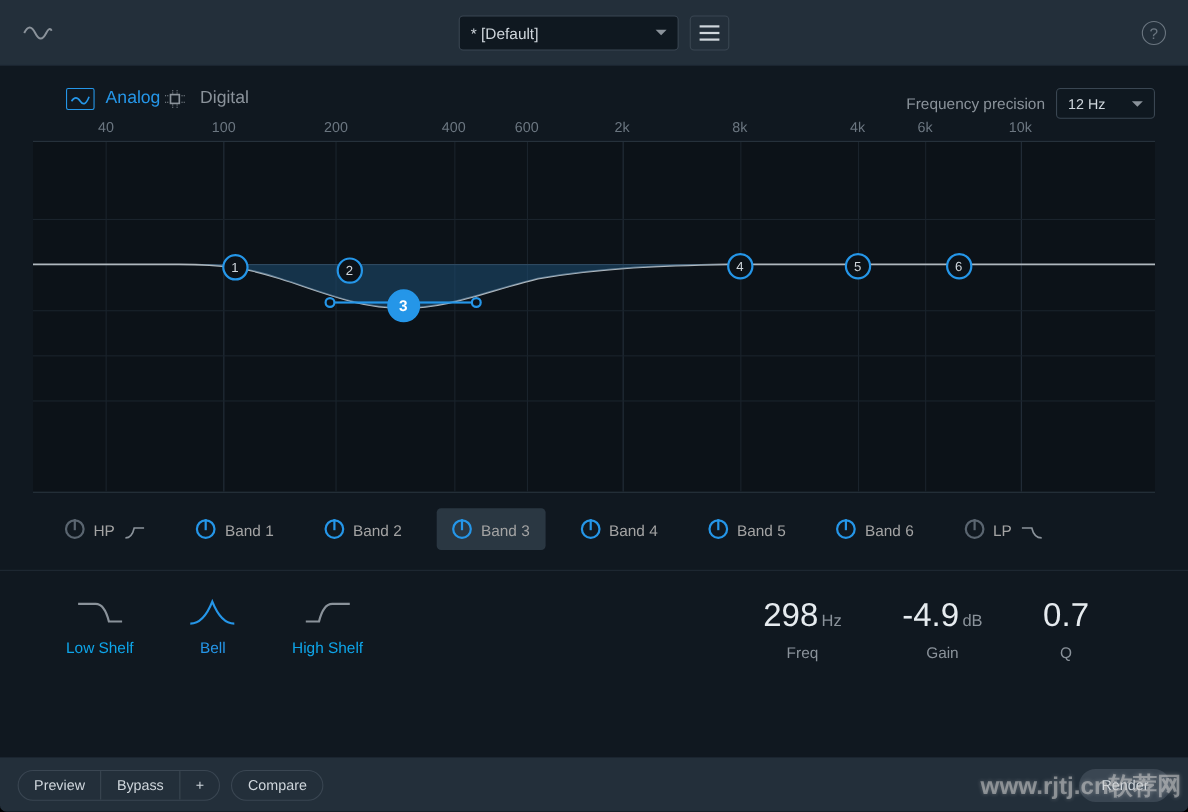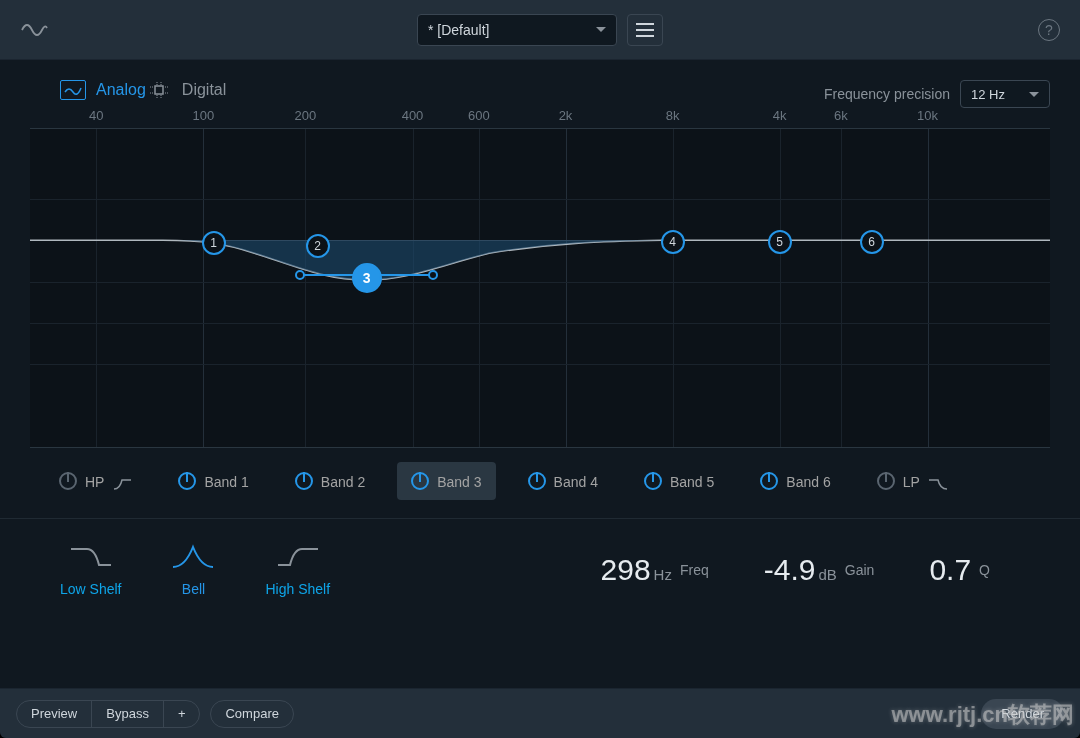--- a/index.html
+++ b/index.html
@@ -44,21 +44,21 @@
   .power-icon.off { border-color: #5a6570; }
   .power-icon.off::after { background: #5a6570; }
   .filter-shape { width: 20px; height: 12px; }
   
   .controls-row { display: flex; padding: 24px 60px 30px 60px; }
   .shape-group { display: flex; gap: 50px; }
   .shape-btn { display: flex; flex-direction: column; align-items: center; gap: 10px; color: #0ea5e9; font-size: 14px; cursor: pointer; }
   .shape-btn.active { color: #2596e8; }
   .shape-svg { width: 44px; height: 28px; }
   .readout-group { display: flex; gap: 55px; margin-left: auto; margin-right: 30px; }
-  .readout { display: flex; flex-direction: row; align-items: center; gap: 8px; }
+  .readout { display: flex; flex-direction: column; align-items: center; gap: 8px; }
   .readout-value { color: #e6ebef; font-size: 30px; font-weight: 300; }
   .readout-value .unit { font-size: 15px; color: #8a929a; margin-left: 3px; }
   .readout-label { color: #8a929a; font-size: 14px; }
   
   .bottombar { position: absolute; bottom: 0; left: 0; right: 0; height: 50px; background: #232f3a; border-top: 1px solid #1b2530; display: flex; align-items: center; padding: 0 16px; border-radius: 0 0 6px 6px; }
   .pill-group { display: flex; border: 1px solid #3a4652; border-radius: 14px; overflow: hidden; height: 28px; }
   .pill { padding: 0 14px; display: flex; align-items: center; color: #cfd6dc; font-size: 13px; border-right: 1px solid #3a4652; cursor: pointer; }
   .pill:last-child { border-right: none; }
   .compare-btn { margin-left: 10px; padding: 0 14px; height: 28px; display: flex; align-items: center; color: #cfd6dc; font-size: 13px; border: 1px solid #3a4652; border-radius: 14px; cursor: pointer; }
   .render-btn { margin-left: auto; padding: 0 20px; height: 30px; display: flex; align-items: center; color: #cfd6dc; font-size: 13px; background: #3a4652; border-radius: 15px; cursor: pointer; }

